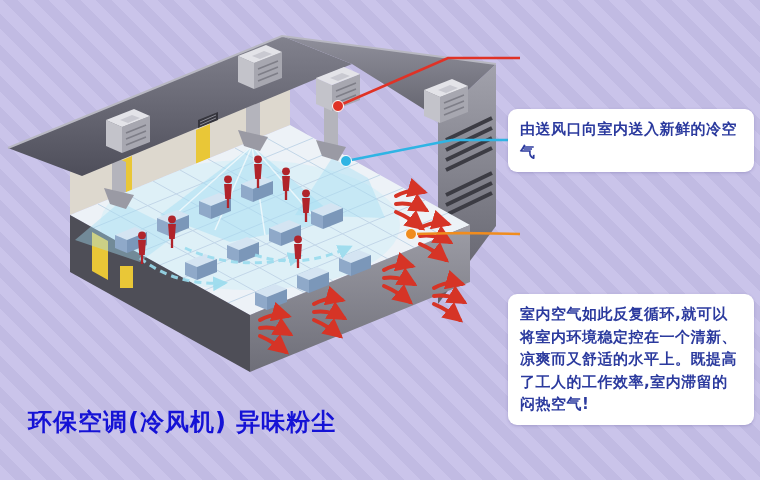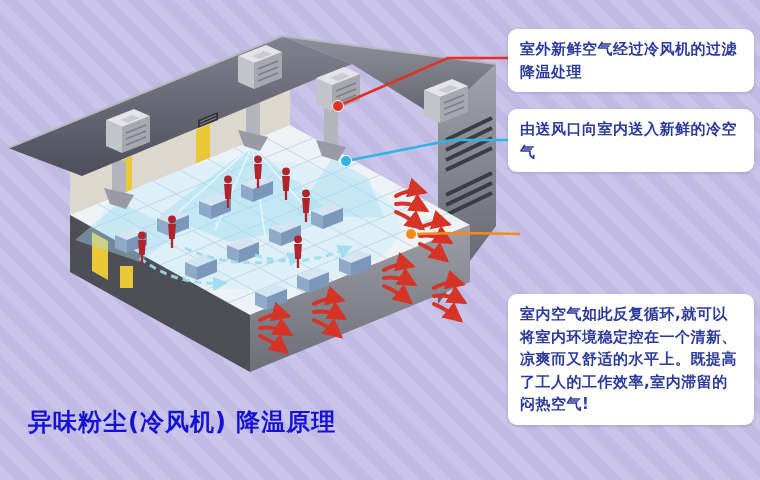--- a/index.html
+++ b/index.html
@@ -189,25 +189,22 @@
 
   <svg id="connectors" width="760" height="480" viewBox="0 0 760 480">
     <polyline points="520,58 448,58 338,106" fill="none" stroke-width="2.5" stroke="#e03226"></polyline>
     <circle cx="338" cy="106" r="5.5" stroke="#ffffff" stroke-width="1" fill="#e03226"></circle>
     <polyline points="520,140 452,140 346,161" fill="none" stroke-width="2.5" stroke="#2fb4e4"></polyline>
     <circle cx="346" cy="161" r="5.5" stroke="#ffffff" stroke-width="1" fill="#2fb4e4"></circle>
     <polyline points="520,234 462,233 413,234" fill="none" stroke-width="2.5" stroke="#f08c1e"></polyline>
     <circle cx="411" cy="234" r="5.5" stroke="#ffffff" stroke-width="1" fill="#f08c1e"></circle>
   </svg>
 
-  <div class="callout" id="callout-1">
-    <span>室外新鲜空气经过冷风机的过滤降温处理</span>
-  </div>
   <div class="callout" id="callout-2">
     <span>由送风口向室内送入新鲜的冷空气</span>
   </div>
   <div class="callout" id="callout-4">
     <span>室内空气如此反复循环,就可以将室内环境稳定控在一个清新、凉爽而又舒适的水平上。既提高了工人的工作效率,室内滞留的闷热空气!</span>
   </div>
 
-  <div class="page-title">异味粉尘(冷风机) 降温原理</div>
+  <div class="page-title">环保空调(冷风机) 异味粉尘</div>
 
 </div>
 
 </body></html>

